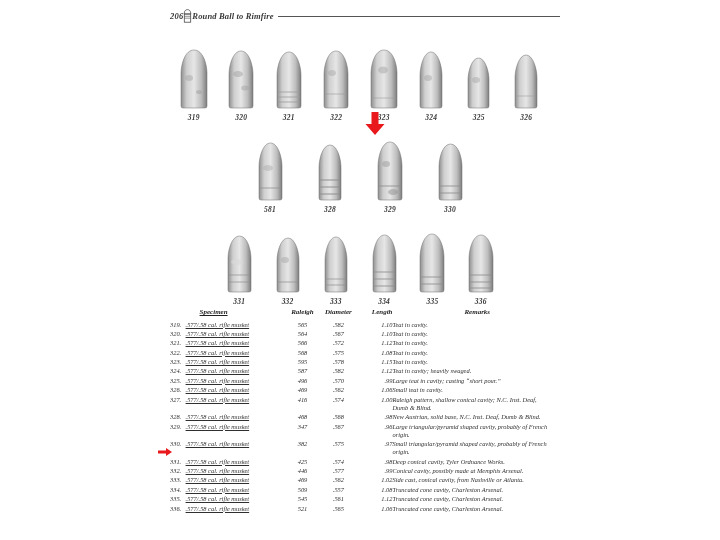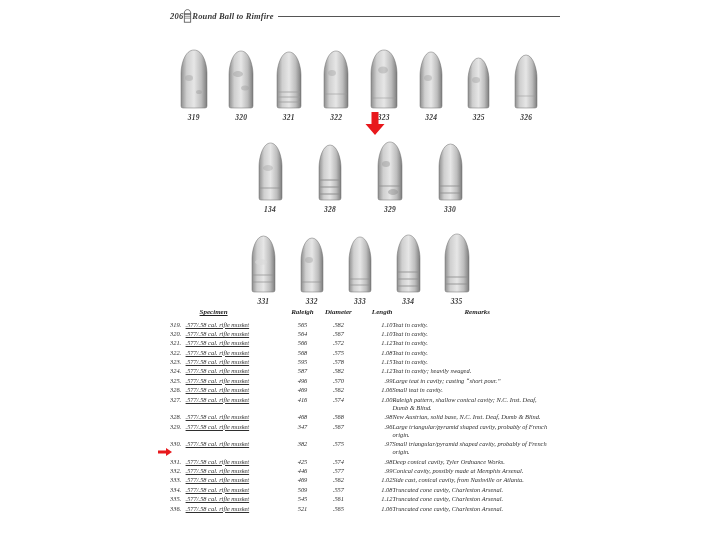--- a/index.html
+++ b/index.html
@@ -267,21 +267,21 @@
 
     <div class="bulletrow row2">
       <div class="cell">
         <span class="bullet">
           <svg width="33" height="62" viewBox="0 0 33 62">
             <path d="M16.5 3 C9 3 5 17 5 27 L5 58 Q5 60 7 60 L26 60 Q28 60 28 58 L28 27 C28 17 24 3 16.5 3 Z" fill="url(#g1)" stroke="#6e6e6e" stroke-width="0.5"></path>
             <path d="M6 48 H27" stroke="#8f8f8f" stroke-width="1.2" opacity=".65"></path>
             <ellipse cx="14" cy="28" rx="5" ry="3" fill="#a4a4a4" opacity=".4"></ellipse>
           </svg>
         </span>
-        <span class="cap">134</span>
+        <span class="cap">581</span>
       </div>
       <div class="cell">
         <span class="bullet">
           <svg width="34" height="62" viewBox="0 0 34 62">
             <path d="M17 5 C10 5 6 18 6 28 L6 58 Q6 60 8 60 L26 60 Q28 60 28 58 L28 28 C28 18 24 5 17 5 Z" fill="url(#g1)" stroke="#6e6e6e" stroke-width="0.5"></path>
             <path d="M7 40 H27" stroke="#8f8f8f" stroke-width="1.4" opacity=".7"></path>
             <path d="M7 47 H27" stroke="#8f8f8f" stroke-width="1.4" opacity=".7"></path>
             <path d="M7 54 H27" stroke="#8f8f8f" stroke-width="1.4" opacity=".7"></path>
           </svg>
         </span>
@@ -355,20 +355,31 @@
       </div>
       <div class="cell">
         <span class="bullet">
           <svg width="34" height="62" viewBox="0 0 34 62">
             <path d="M17 2 C9 2 5 16 5 26 L5 58 Q5 60 7 60 L27 60 Q29 60 29 58 L29 26 C29 16 25 2 17 2 Z" fill="url(#g1)" stroke="#6e6e6e" stroke-width="0.5"></path>
             <path d="M6 45 H28" stroke="#8f8f8f" stroke-width="1.3" opacity=".65"></path>
             <path d="M6 52 H28" stroke="#8f8f8f" stroke-width="1.3" opacity=".65"></path>
           </svg>
         </span>
         <span class="cap">335</span>
+      </div>
+      <div class="cell">
+        <span class="bullet">
+          <svg width="34" height="62" viewBox="0 0 34 62">
+            <path d="M17 3 C9 3 5 17 5 27 L5 58 Q5 60 7 60 L27 60 Q29 60 29 58 L29 27 C29 17 25 3 17 3 Z" fill="url(#g1)" stroke="#6e6e6e" stroke-width="0.5"></path>
+            <path d="M6 43 H28" stroke="#8f8f8f" stroke-width="1.3" opacity=".65"></path>
+            <path d="M6 50 H28" stroke="#8f8f8f" stroke-width="1.3" opacity=".65"></path>
+            <path d="M6 56 H28" stroke="#8f8f8f" stroke-width="1.3" opacity=".65"></path>
+          </svg>
+        </span>
+        <span class="cap">336</span>
       </div>
     </div>
   </div>
 
   <div class="rowmark" style="top:442px;">
     <svg width="14" height="8" viewBox="0 0 14 8">
       <path d="M0 2.4 H8 V0 L14 4 L8 8 V5.6 H0 Z" fill="#e8181c"></path>
     </svg>
   </div>
 

